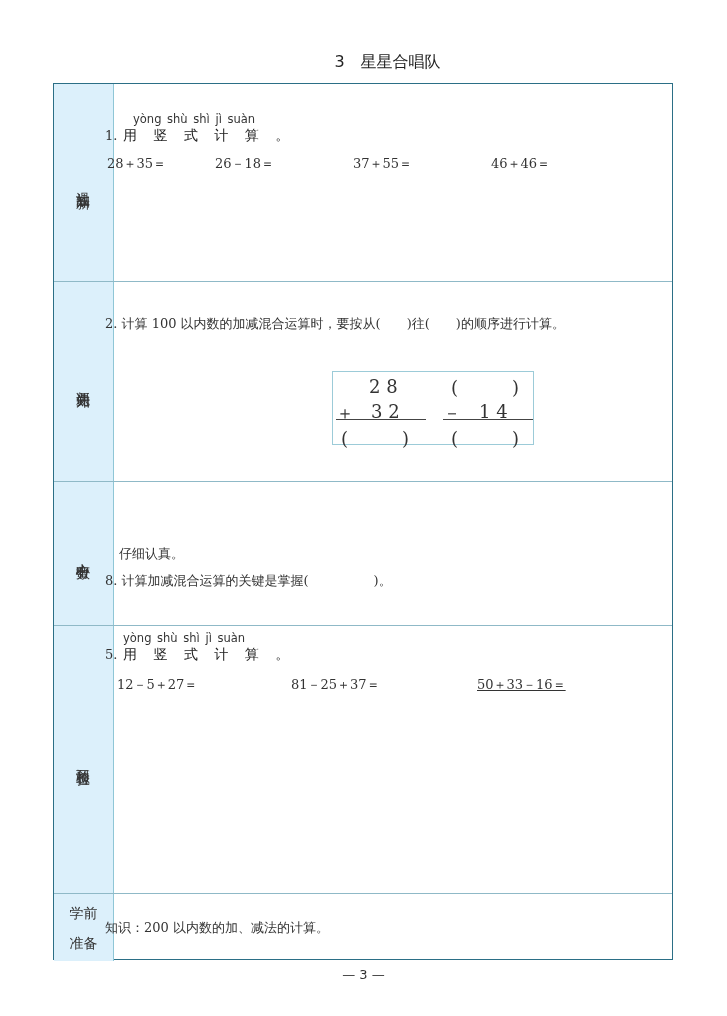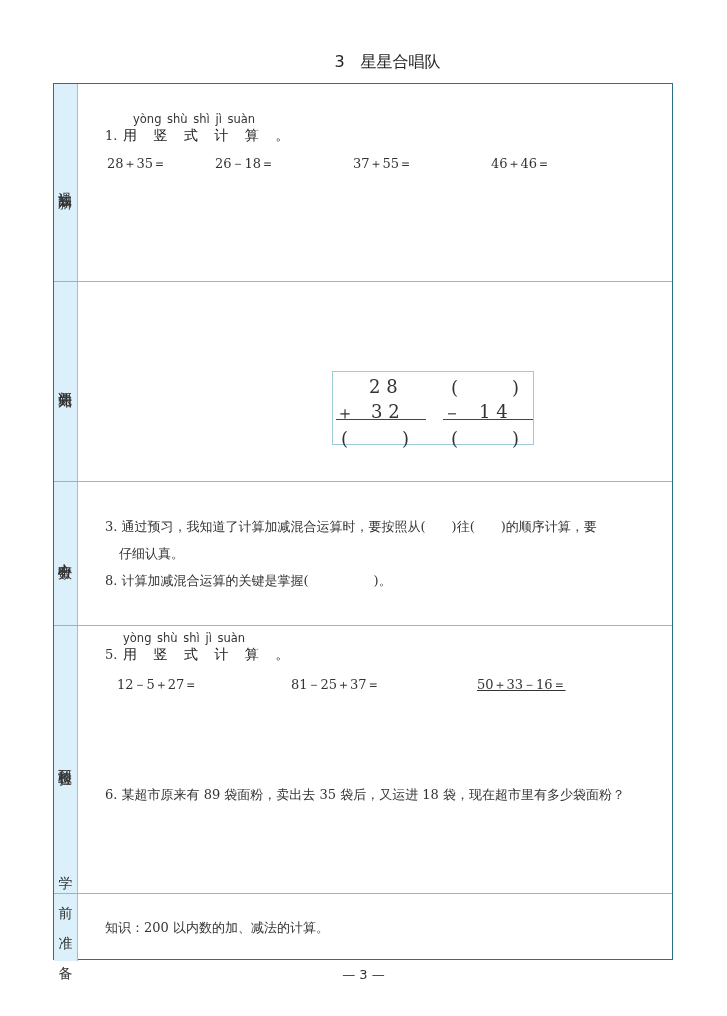--- a/index.html
+++ b/index.html
@@ -5,21 +5,21 @@
   html, body { margin: 0; padding: 0; background: #ffffff; }
   body { width: 727px; height: 1016px; position: relative; overflow: hidden;
          font-family: "DejaVu Serif", "Liberation Serif", serif; color: #222; }
   .title { position: absolute; top: 52px; left: 0; width: 727px; text-align: center;
            font-family: "DejaVu Sans", "Liberation Sans", sans-serif; font-size: 16px; color: #222; margin-left: 24px; }
   .title .num { margin-right: 16px; }
   .sheet { position: absolute; left: 53px; top: 83px; width: 620px; height: 877px;
            border: 1.5px solid #2b6f86; box-sizing: border-box; }
   .row { position: absolute; left: 0; width: 100%; border-bottom: 1px solid #8fb9c7; box-sizing: border-box; }
   .row:last-child { border-bottom: none; }
-  .side { position: absolute; left: 0; top: 0; bottom: 0; width: 24px; background: #dcf0fb;
+  .side { position: absolute; left: 0; top: 0; bottom: 0; width: 60px; background: #dcf0fb;
           border-right: 1px solid #8fc6d6; box-sizing: border-box; display: flex; align-items: center;
           justify-content: center; }
   .side .lbl { writing-mode: vertical-rl; text-orientation: upright; font-size: 14px;
                letter-spacing: 1px; color: #333; font-family: "DejaVu Serif", serif; line-height: 1; }
   .side .lbl2 { font-size: 14px; color: #333; text-align: center; line-height: 30px; }
   .content { position: absolute; left: 41px; right: 0; top: 0; bottom: 0; font-size: 13px; }
   .abs { position: absolute; white-space: nowrap; }
   .pinyin { font-family: "DejaVu Sans", "Liberation Sans", sans-serif; font-size: 11.5px; color: #333; word-spacing: 2px; }
   .qhead { font-size: 14px; letter-spacing: 6px; }
   .expr { font-size: 13px; color: #333; }
@@ -51,58 +51,57 @@
       <div class="abs expr" style="left:258px;top:71px;">37＋55＝</div>
       <div class="abs expr" style="left:396px;top:71px;">46＋46＝</div>
     </div>
   </div>
 
   <div class="row" style="top:198px;height:200px;">
     <div class="side">
       <span class="lbl">新课先知</span>
     </div>
     <div class="content">
+      <div class="abs para" style="left:10px;top:33px;">2. 计算 100 以内数的加减混合运算时，要按从(　　)往(　　)的顺序进行计算。</div>
       <div class="vbox">
         <span class="c" style="left:36px;top:4px;">2  8</span>
         <span class="c" style="left:3px;top:29px;">＋</span>
         <span class="c" style="left:38px;top:29px;">3  2</span>
         <div class="line" style="left:3px;top:47px;width:90px;"></div>
         <span class="c" style="left:8px;top:55px;">(　　　)</span>
         <span class="c" style="left:118px;top:4px;">(　　　)</span>
         <span class="c" style="left:110px;top:29px;">－</span>
         <span class="c" style="left:146px;top:29px;">1  4</span>
         <div class="line" style="left:110px;top:47px;width:90px;"></div>
         <span class="c" style="left:118px;top:55px;">(　　　)</span>
       </div>
     </div>
   </div>
 
   <div class="row" style="top:398px;height:144px;">
     <div class="side">
       <span class="lbl">心中有数</span>
     </div>
     <div class="content">
-      <div class="abs para" style="left:10px;top:36px;">3. 通过预习，我知道了计算加减混合运算时，要按照从(　　)往(　　)的顺序计算，要</div>
       <div class="abs para" style="left:24px;top:63px;">仔细认真。</div>
       <div class="abs para" style="left:10px;top:90px;">8. 计算加减混合运算的关键是掌握(　　　　　)。</div>
     </div>
   </div>
 
   <div class="row" style="top:542px;height:268px;">
     <div class="side">
       <span class="lbl">预习检验</span>
     </div>
     <div class="content">
       <div class="abs pinyin" style="left:28px;top:5px;">yòng shù shì  jì  suàn</div>
       <div class="abs para" style="left:10px;top:21px;">5.</div>
       <div class="abs qhead" style="left:28px;top:20px;">用 竖 式 计 算 。</div>
       <div class="abs expr" style="left:22px;top:50px;">12－5＋27＝</div>
       <div class="abs expr" style="left:196px;top:50px;">81－25＋37＝</div>
       <div class="abs expr" style="left:382px;top:50px;text-decoration:underline;">50＋33－16＝</div>
-      <div class="abs para" style="left:10px;top:160px;">6. 某超市原来有 89 袋面粉，卖出去 35 袋后，又运进 18 袋，现在超市里有多少袋面粉？</div>
     </div>
   </div>
 
   <div class="row" style="top:810px;height:67px;">
     <div class="side">
       <div class="lbl2">
         <div>学前</div>
         <div>准备</div>
       </div>
     </div>

